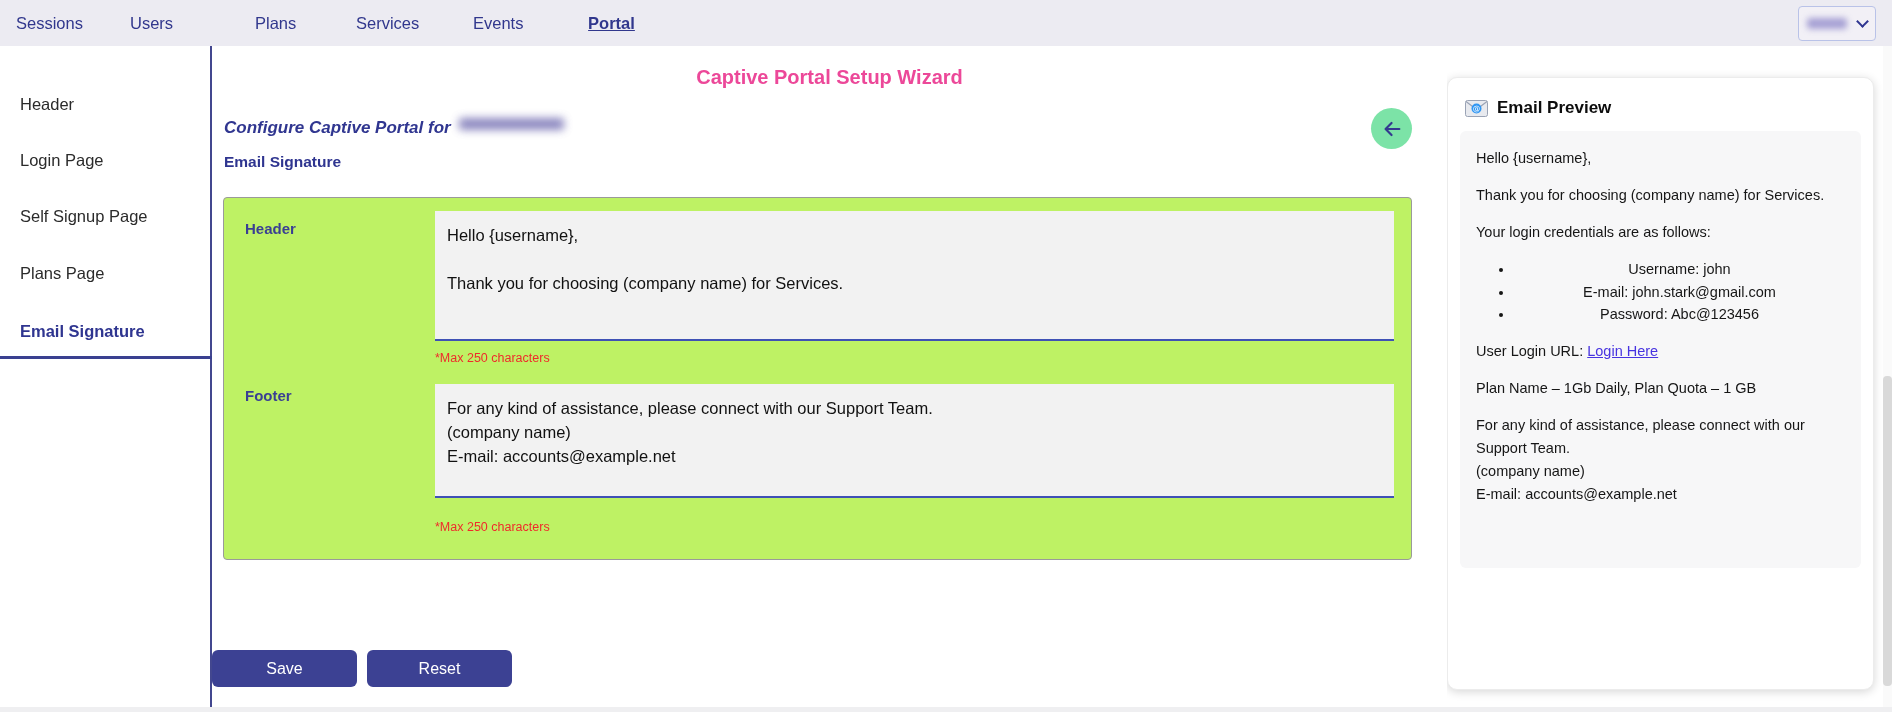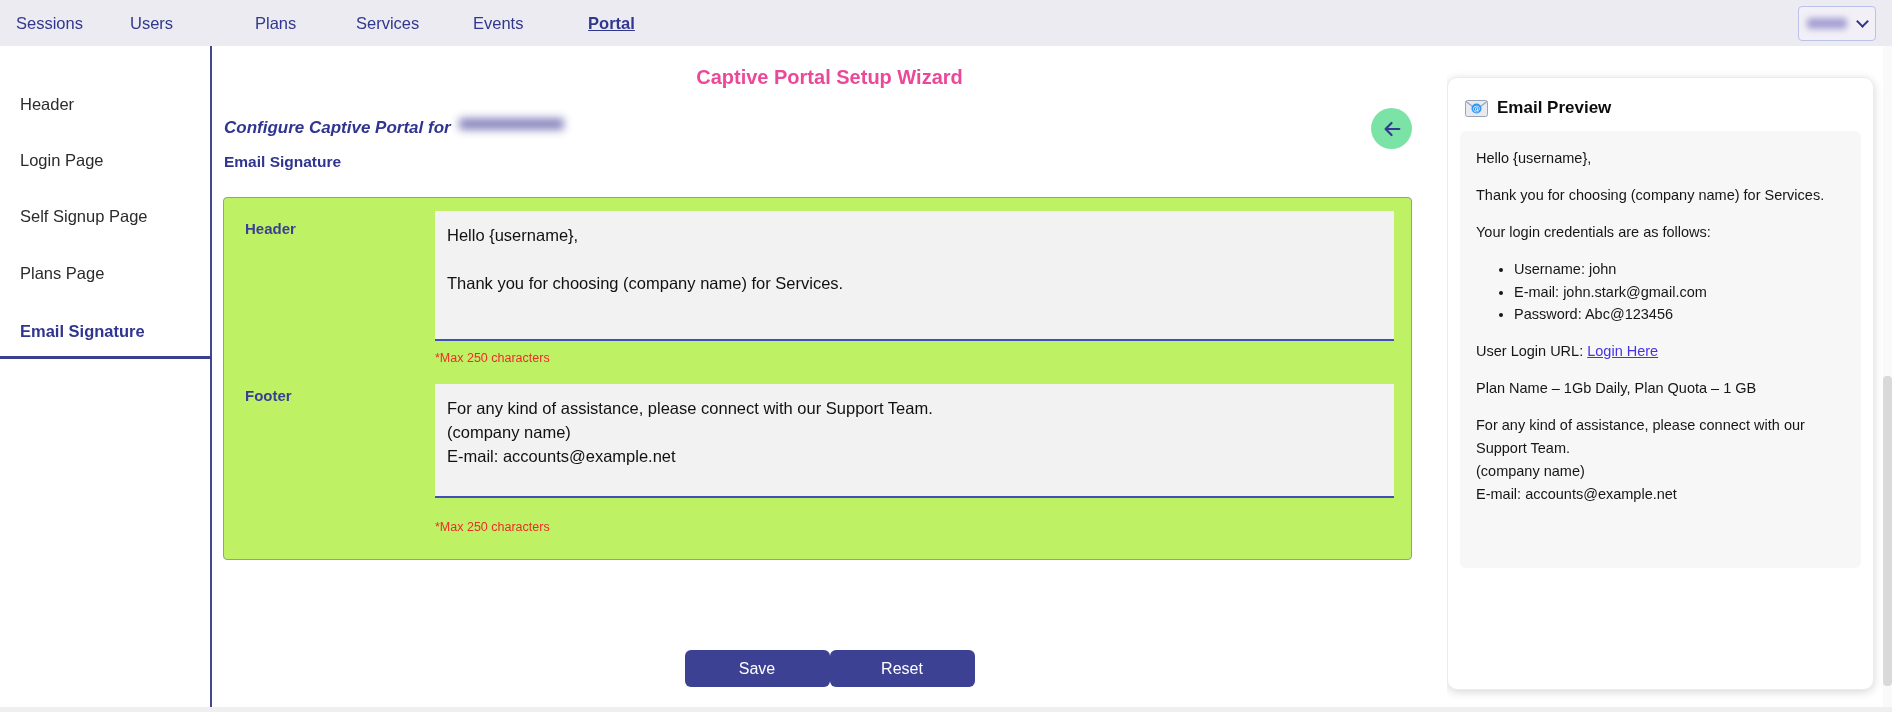--- a/index.html
+++ b/index.html
@@ -64,37 +64,37 @@
   .ta { position: absolute; left: 211px; right: 17px; background: #F2F2F2;
     border: none; border-bottom: 2px solid #3F51B5; resize: none; outline: none;
     font-family: "Liberation Sans", sans-serif; font-size: 16.5px; color: #111;
     line-height: 1.45; padding: 13px 12px; }
   .ta-header { top: 13px; height: 130px; }
   .ta-footer { top: 186px; height: 114px; }
   .hint { position: absolute; left: 211px; font-size: 12.5px; color: #EF2B2B; }
   .hint-header { top: 153px; }
   .hint-footer { top: 322px; }
   .btn-row { position: absolute; top: 604px; left: 0; width: 100%;
-    display: flex; justify-content: center; }
+    display: flex; gap: 10px; }
   .btn { width: 145px; height: 37px; background: #3C4193; color: #fff; border: none;
     border-radius: 6px; font-size: 16px; font-family: "Liberation Sans", sans-serif;
     cursor: pointer; }
 
   
   .preview-card { flex: 0 0 427px; width: 427px; margin: 31px 18px 0 0; height: 613px;
     background: #fff; border: 1px solid #ececec; border-radius: 10px;
     box-shadow: 0 2px 10px rgba(0,0,0,.16); padding: 20px 12px 0 12px; }
   .preview-title-row { display: flex; align-items: center; gap: 9px; padding-left: 5px; }
   .preview-title { font-size: 17px; font-weight: bold; color: #0d0d0d; }
   .preview-body { margin-top: 13px; background: #F7F7F8; border-radius: 6px;
     height: 437px; padding: 2px 16px; overflow: hidden;
     font-size: 14.5px; color: #161616; line-height: 23px; }
   .preview-body p { margin: 14px 0; }
   .preview-body ul { margin: 12px 0 12px 0; padding-left: 38px; }
-  .preview-body li { line-height: 22.5px; }
+  .preview-body li { line-height: 22.5px; text-align: center; }
   .bold { font-weight: bold; }
   .link { color: #4733E0; text-decoration: underline; cursor: pointer; }
   .fline { display: block; }
 
   
   .scroll-track { position: absolute; right: 0; top: 46px; bottom: 0; width: 9px;
     background: #fafafa; }
   .scroll-thumb { position: absolute; right: 0; top: 330px; width: 9px; height: 310px;
     background: #d9d9d9; border-radius: 4px; cursor: pointer; }
   .bottom-strip { position: absolute; left: 0; bottom: 0; width: 100%; height: 5px;

